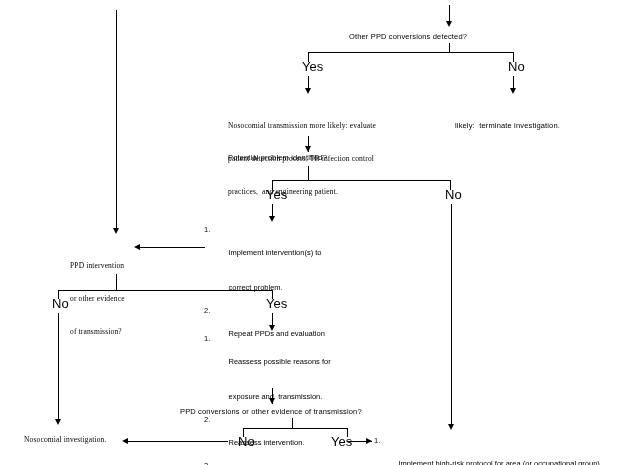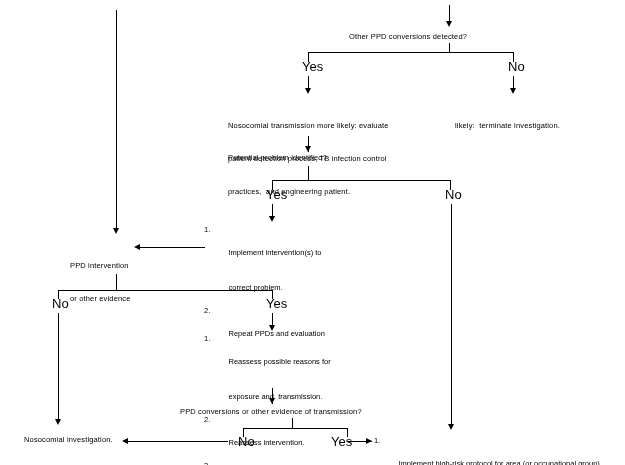--- a/index.html
+++ b/index.html
@@ -20,21 +20,21 @@
   }
   .node {
     position: absolute;
     font-size: 7.5px;
     line-height: 11px;
     letter-spacing: 0.15px;
     color: #000;
     white-space: pre;
   }
   .node.center { text-align: left; }
-  .node.left   { text-align: left; }
+  .node.left   { text-align: left; font-family: Liberation Serif, serif; }
   .label {
     position: absolute;
     font-size: 13px;
     line-height: 10px;
     color: #000;
     white-space: pre;
   }
   .list {
     position: absolute;
     font-size: 7.5px;
@@ -153,20 +153,21 @@
 
   <div class="hline" style="left:140px; top:247px; width:65px;"></div>
   <div class="arrow-left" style="left:134px; top:244px;"></div>
 
   <div class="vline" style="left:116px; top:10px; height:222px;"></div>
   <div class="arrow-down" style="left:113px; top:228px;"></div>
 
   <div class="node left" style="left:70px; top:238px; width:110px;">
     <div>PPD intervention</div>
     <div>or other evidence</div>
+    <div>of transmission?</div>
   </div>
 
   <div class="vline" style="left:116px; top:274px; height:16px;"></div>
   <div class="hline" style="left:58px; top:290px; width:215px;"></div>
   <div class="vline" style="left:58px; top:290px; height:9px;"></div>
   <div class="vline" style="left:272px; top:290px; height:9px;"></div>
 
   <div class="label" style="left:52px; top:299px;">No</div>
   <div class="label" style="left:266px; top:299px;">Yes</div>
 

